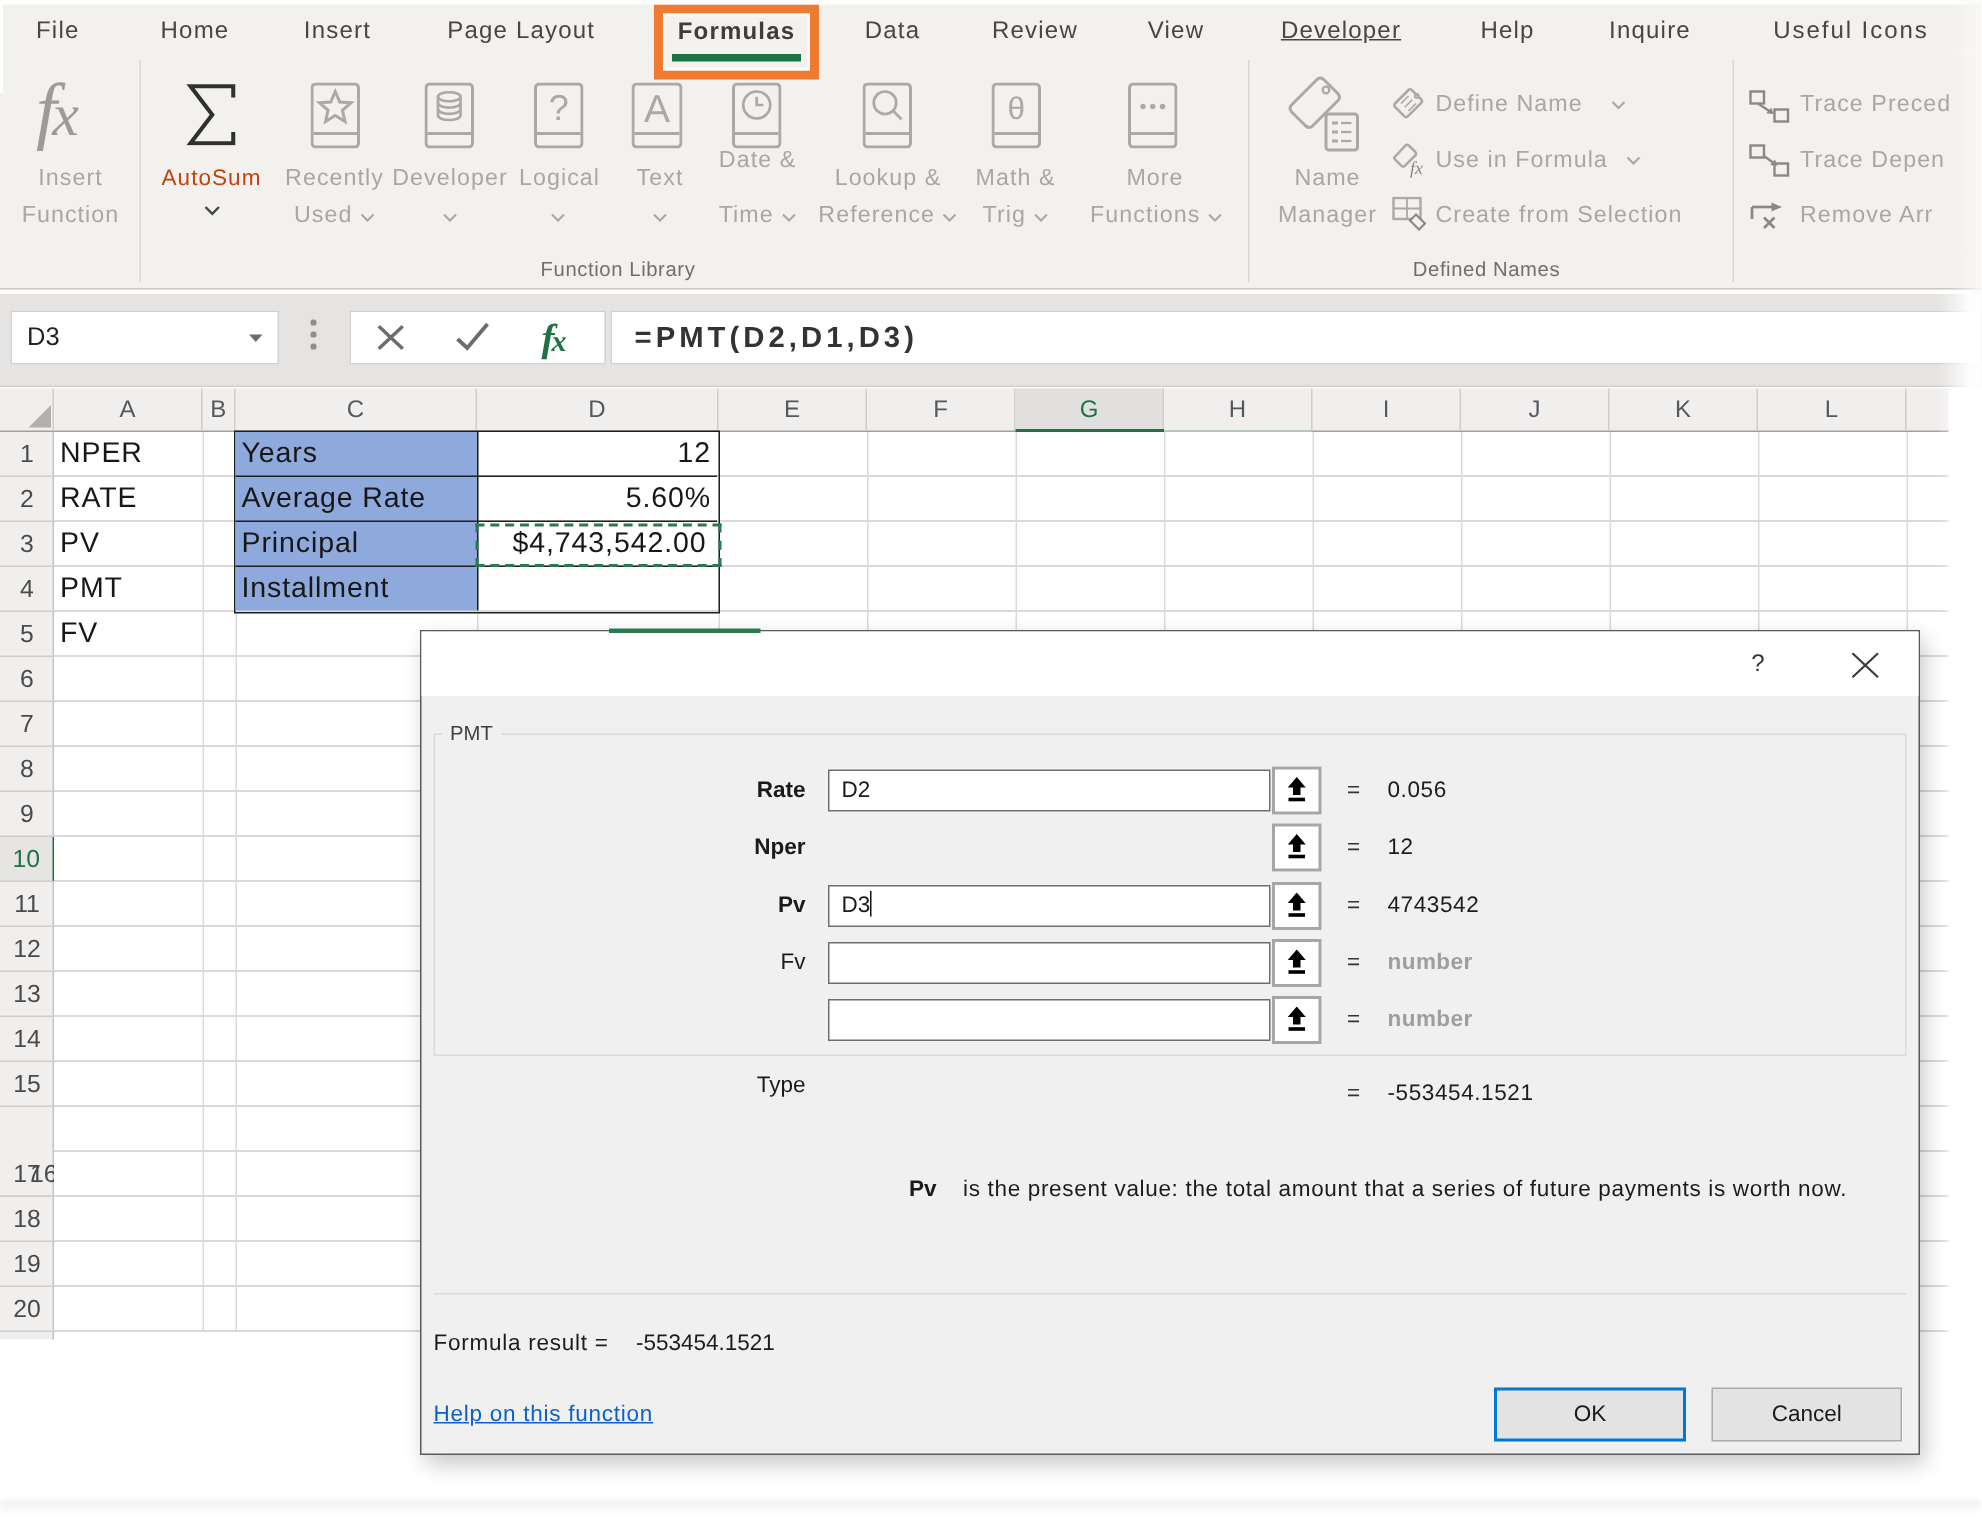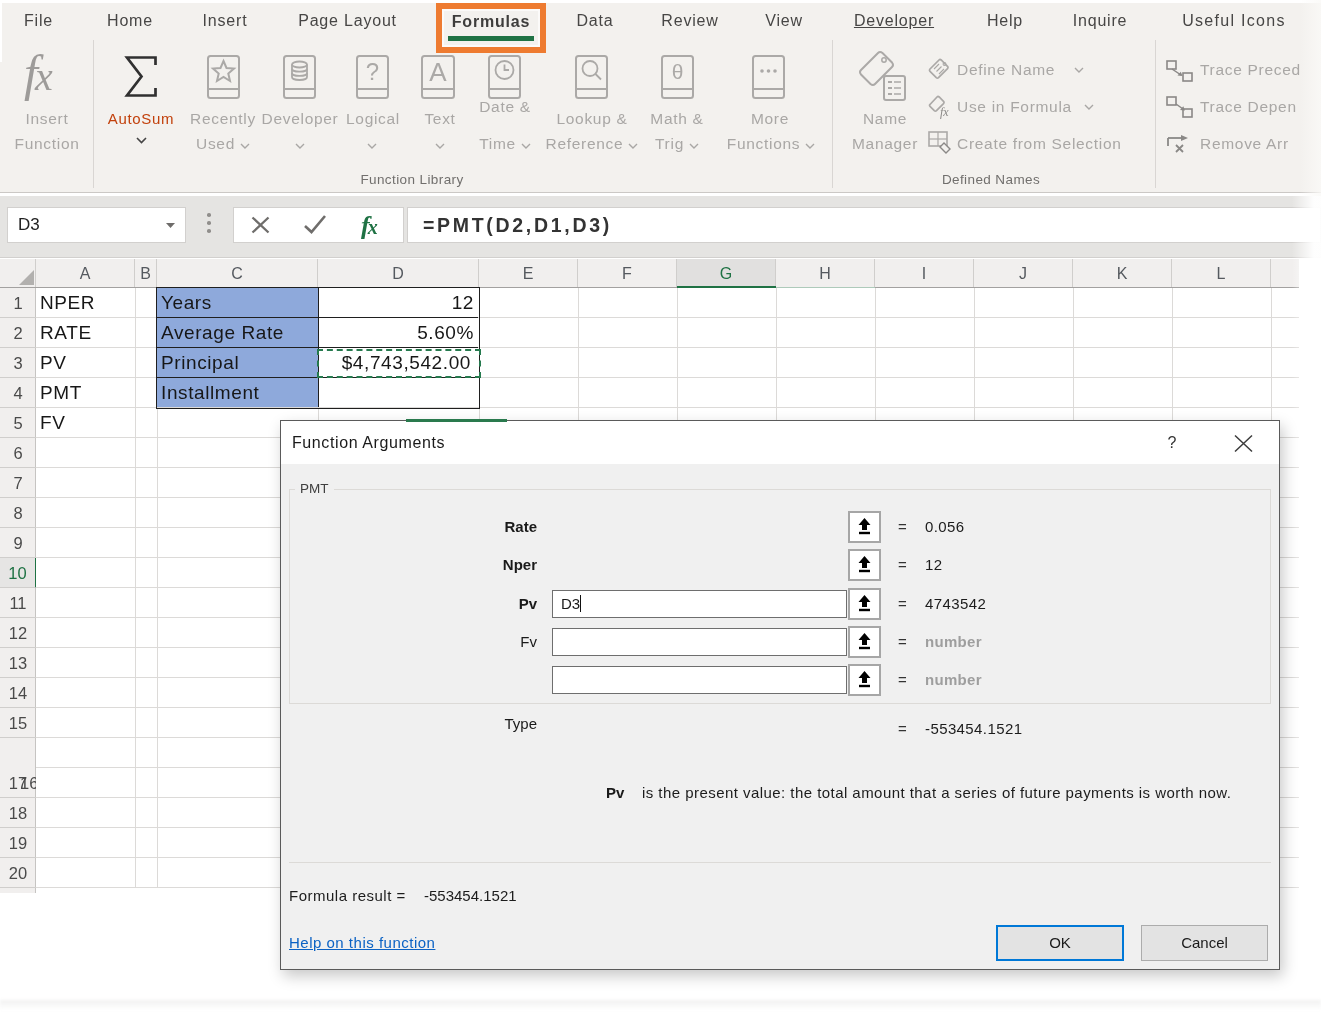--- a/index.html
+++ b/index.html
@@ -303,34 +303,34 @@
 <div class="cellL" style="left:161px;top:378px;">Installment</div>
 <div class="cellR" style="left:318px;top:288px;width:156px;">12</div>
 <div class="cellR" style="left:318px;top:318px;width:156px;">5.60%</div>
 <div class="cellR" style="left:318px;top:348px;width:153px;">$4,743,542.00</div>
 
 <div class="abs" style="left:316.5px;top:348.5px;width:164.5px;height:29.5px;border:2px dashed #267a4e;box-sizing:border-box;"></div>
 
 <div class="abs" style="left:280px;top:419.5px;width:1000px;height:550px;background:#f0f0f0;border:1px solid #5a5a5a;box-sizing:border-box;box-shadow:3px 6px 14px rgba(0,0,0,0.22);">
 
   <div class="abs" style="left:0;top:0;width:998px;height:43px;background:#ffffff;"></div>
-  <div class="abs" style="left:11px;top:0;height:43px;line-height:44px;font-size:16px;letter-spacing:0.6px;color:#1a1a1a;">Function Arguments</div>
   <div class="abs" style="left:880px;top:0;width:22px;height:43px;line-height:44px;font-size:16px;color:#333;text-align:center;">?</div>
   <svg class="abs" style="left:952px;top:13px;" width="21" height="19" viewBox="0 0 21 19">
         <path d="M2 1.5 L19 17.5 M19 1.5 L2 17.5" stroke="#3c3c3c" stroke-width="1.5" fill="none"></path>
       </svg>
 
   <div class="abs" style="left:8px;top:68px;width:982px;height:215px;border:1px solid #dcdad7;box-sizing:border-box;"></div>
   <div class="abs" style="left:14px;top:58px;height:19px;line-height:19px;padding:0 5px;background:#f0f0f0;font-size:13.5px;color:#404040;">PMT</div>
 
   <div class="abs" style="left:156px;top:92px;width:100px;height:28px;line-height:28px;font-size:15px;font-weight:700;color:#1a1a1a;text-align:right;">Rate</div>
   <div class="abs" style="left:156px;top:130px;width:100px;height:28px;line-height:28px;font-size:15px;font-weight:700;color:#1a1a1a;text-align:right;">Nper</div>
   <div class="abs" style="left:156px;top:169px;width:100px;height:28px;line-height:28px;font-size:15px;font-weight:700;color:#1a1a1a;text-align:right;">Pv</div>
   <div class="abs" style="left:156px;top:207px;width:100px;height:28px;line-height:28px;font-size:15px;color:#1a1a1a;text-align:right;">Fv</div>
   <div class="abs" style="left:156px;top:245px;width:100px;height:28px;line-height:28px;font-size:15px;color:#1a1a1a;text-align:right;margin-top:44px;">Type</div>
+  <div class="abs" style="left:271px;top:92px;width:295px;height:28px;background:#fff;border:1px solid #6e6e6e;box-sizing:border-box;line-height:26px;font-size:15px;color:#1a1a1a;padding-left:8px;">D2</div>
   <div class="abs" style="left:271px;top:169px;width:295px;height:28px;background:#fff;border:1px solid #6e6e6e;box-sizing:border-box;line-height:26px;font-size:15px;color:#1a1a1a;padding-left:8px;">D3<span style="display:inline-block;width:1.3px;height:17px;background:#111;vertical-align:-3px;"></span></div>
   <div class="abs" style="left:271px;top:207px;width:295px;height:28px;background:#fff;border:1px solid #6e6e6e;box-sizing:border-box;"></div>
   <div class="abs" style="left:271px;top:245px;width:295px;height:28px;background:#fff;border:1px solid #6e6e6e;box-sizing:border-box;"></div>
 
   <div class="abs pick" style="left:567px;top:90px;">
         <svg style="position:absolute;left:7px;top:5px;" width="15" height="17" viewBox="0 0 15 17">
           <path d="M7.5 0 L13.5 7 H10 V12 H5 V7 H1.5 Z" fill="#000"></path>
           <rect x="2" y="13.8" width="11" height="2.4" fill="#000"></rect>
         </svg>
       </div>

